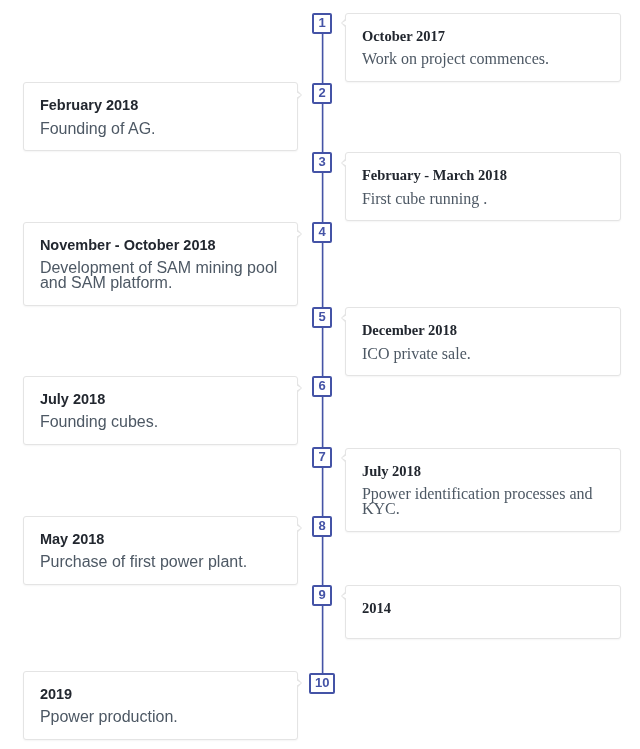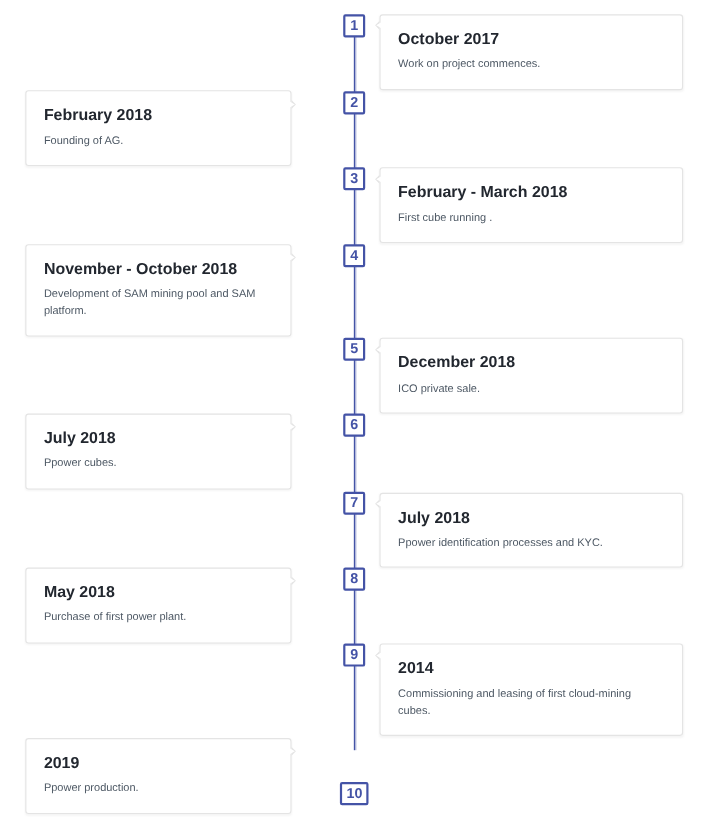--- a/index.html
+++ b/index.html
@@ -32,31 +32,31 @@
   .milestone-marker.wide { left: 308.9px; width: 26.6px; }
 
   .milestone-card {
     position: absolute;
     background: #ffffff;
     border: 1px solid #e4e4e4;
     border-radius: 3px;
     box-shadow: 0 1px 2px rgba(0,0,0,0.045);
     padding: 13px 17px 14.4px 15.9px;
   }
-  .milestone-card.right { left: 345px; width: 276px; }
-  .milestone-card.left  { left: 23px;  width: 242px; }
+  .milestone-card.right { left: 345px; width: 276px; font-family: Liberation Serif, serif; }
+  .milestone-card.left  { left: 23px;  width: 275px; }
 
   .milestone-title {
     margin: 0 0 6px 0;
     font-size: 14.5px; font-weight: bold;
     color: #22272f; line-height: 1.25;
   }
   .milestone-desc {
     margin: 0;
-    font-size: 10px; color: #4d5864; line-height: 15.2px;
+    font-size: 16px; color: #4d5864; line-height: 15.2px;
   }
 
   .card-pointer {
     position: absolute; width: 0; height: 0;
   }
   .milestone-card.right .card-pointer {
     left: -4.6px; top: 5.2px;
     border-top: 4.3px solid transparent;
     border-bottom: 4.3px solid transparent;
     border-right: 4.6px solid #e4e4e4;
@@ -123,21 +123,21 @@
     <span class="card-pointer inner"></span>
     <div class="milestone-title">December 2018</div>
     <div class="milestone-desc">ICO private sale.</div>
   </div>
   <div class="milestone-marker" style="top:307.0px">5</div>
 
   <div class="milestone-card left" style="top:376.2px">
     <span class="card-pointer"></span>
     <span class="card-pointer inner"></span>
     <div class="milestone-title">July 2018</div>
-    <div class="milestone-desc">Ppower cubes.</div>
+    <div class="milestone-desc">Founding cubes.</div>
   </div>
   <div class="milestone-marker" style="top:376.2px">6</div>
 
   <div class="milestone-card right" style="top:447.6px">
     <span class="card-pointer"></span>
     <span class="card-pointer inner"></span>
     <div class="milestone-title">July 2018</div>
     <div class="milestone-desc">Ppower identification processes and KYC.</div>
   </div>
   <div class="milestone-marker" style="top:446.6px">7</div>
@@ -147,24 +147,23 @@
     <span class="card-pointer inner"></span>
     <div class="milestone-title">May 2018</div>
     <div class="milestone-desc">Purchase of first power plant.</div>
   </div>
   <div class="milestone-marker" style="top:516.2px">8</div>
 
   <div class="milestone-card right" style="top:585.4px">
     <span class="card-pointer"></span>
     <span class="card-pointer inner"></span>
     <div class="milestone-title">2014</div>
-    <div class="milestone-desc">Commissioning and leasing of first cloud-mining cubes.</div>
   </div>
   <div class="milestone-marker" style="top:585.4px">9</div>
 
   <div class="milestone-card left" style="top:671.0px">
     <span class="card-pointer"></span>
     <span class="card-pointer inner"></span>
     <div class="milestone-title">2019</div>
     <div class="milestone-desc">Ppower production.</div>
   </div>
-  <div class="milestone-marker wide" style="top:711px">10</div>
+  <div class="milestone-marker wide" style="top:673px">10</div>
 </div>
 
 </body></html>

